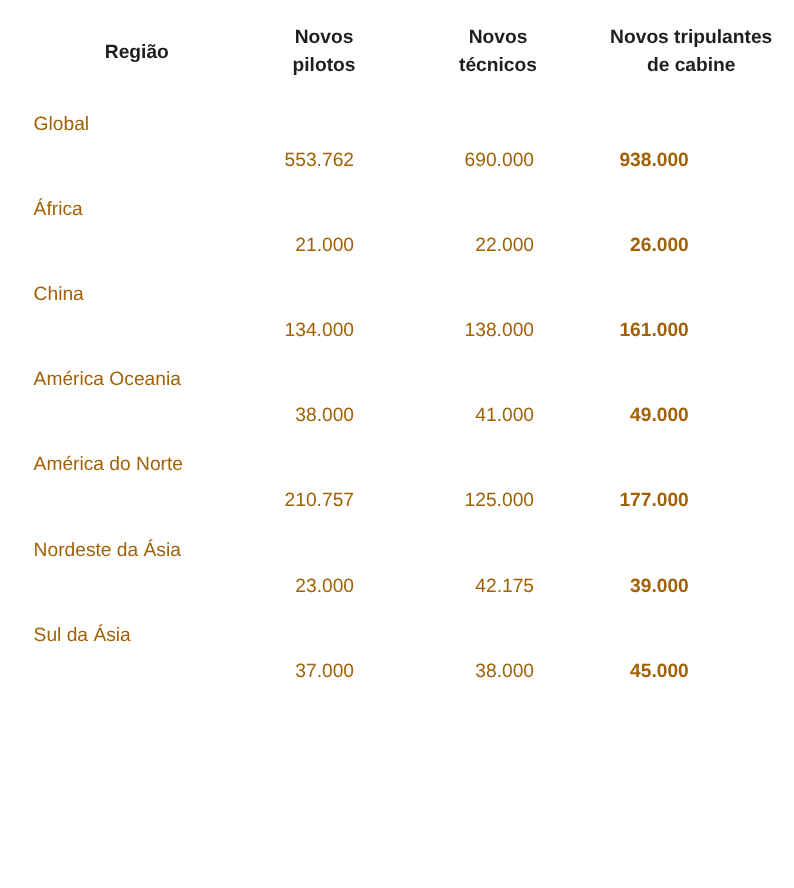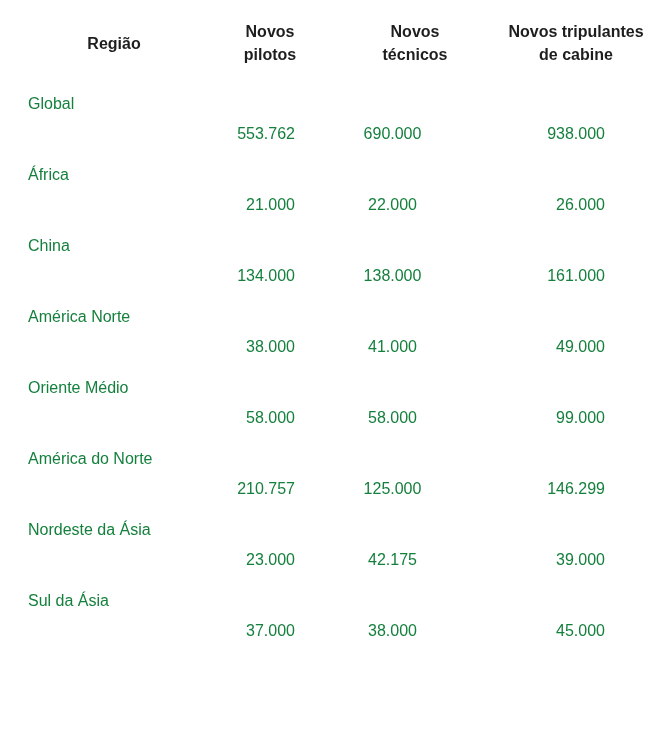--- a/index.html
+++ b/index.html
@@ -38,37 +38,37 @@
     text-align: center;
     padding-left: 28px;
   }
   table.forecast th span.hline {
     display: block;
   }
 
   table.forecast td {
     height: 58px;
     font-size: 16px;
-    color: #15803d;
+    color: #a16207;
     line-height: 20px;
     padding: 0;
   }
   table.forecast td.region {
     vertical-align: top;
     text-align: left;
     padding: 8px 0 0 28px;
   }
   table.forecast td.num {
     vertical-align: bottom;
     text-align: right;
     padding-bottom: 13px;
   }
   table.forecast td.num.col-pilots { padding-right: 45px; }
-  table.forecast td.num.col-tech   { padding-right: 45px; text-align: center; }
-  table.forecast td.num.col-cabin  { padding-right: 57px; }
+  table.forecast td.num.col-tech   { padding-right: 45px; }
+  table.forecast td.num.col-cabin  { padding-right: 88px; font-weight: bold; }
 </style>
 </head>
 <body>
 
 <table class="forecast">
   <colgroup>
     <col class="c-region">
     <col class="c-pilots">
     <col class="c-tech">
     <col class="c-cabin">
@@ -105,36 +105,30 @@
         <td class="num col-tech">22.000</td>
         <td class="num col-cabin">26.000</td>
       </tr>
       <tr>
         <td class="region">China</td>
         <td class="num col-pilots">134.000</td>
         <td class="num col-tech">138.000</td>
         <td class="num col-cabin">161.000</td>
       </tr>
       <tr>
-        <td class="region">América Norte</td>
+        <td class="region">América Oceania</td>
         <td class="num col-pilots">38.000</td>
         <td class="num col-tech">41.000</td>
         <td class="num col-cabin">49.000</td>
       </tr>
       <tr>
-        <td class="region">Oriente Médio</td>
-        <td class="num col-pilots">58.000</td>
-        <td class="num col-tech">58.000</td>
-        <td class="num col-cabin">99.000</td>
-      </tr>
-      <tr>
         <td class="region">América do Norte</td>
         <td class="num col-pilots">210.757</td>
         <td class="num col-tech">125.000</td>
-        <td class="num col-cabin">146.299</td>
+        <td class="num col-cabin">177.000</td>
       </tr>
       <tr>
         <td class="region">Nordeste da Ásia</td>
         <td class="num col-pilots">23.000</td>
         <td class="num col-tech">42.175</td>
         <td class="num col-cabin">39.000</td>
       </tr>
       <tr>
         <td class="region">Sul da Ásia</td>
         <td class="num col-pilots">37.000</td>

